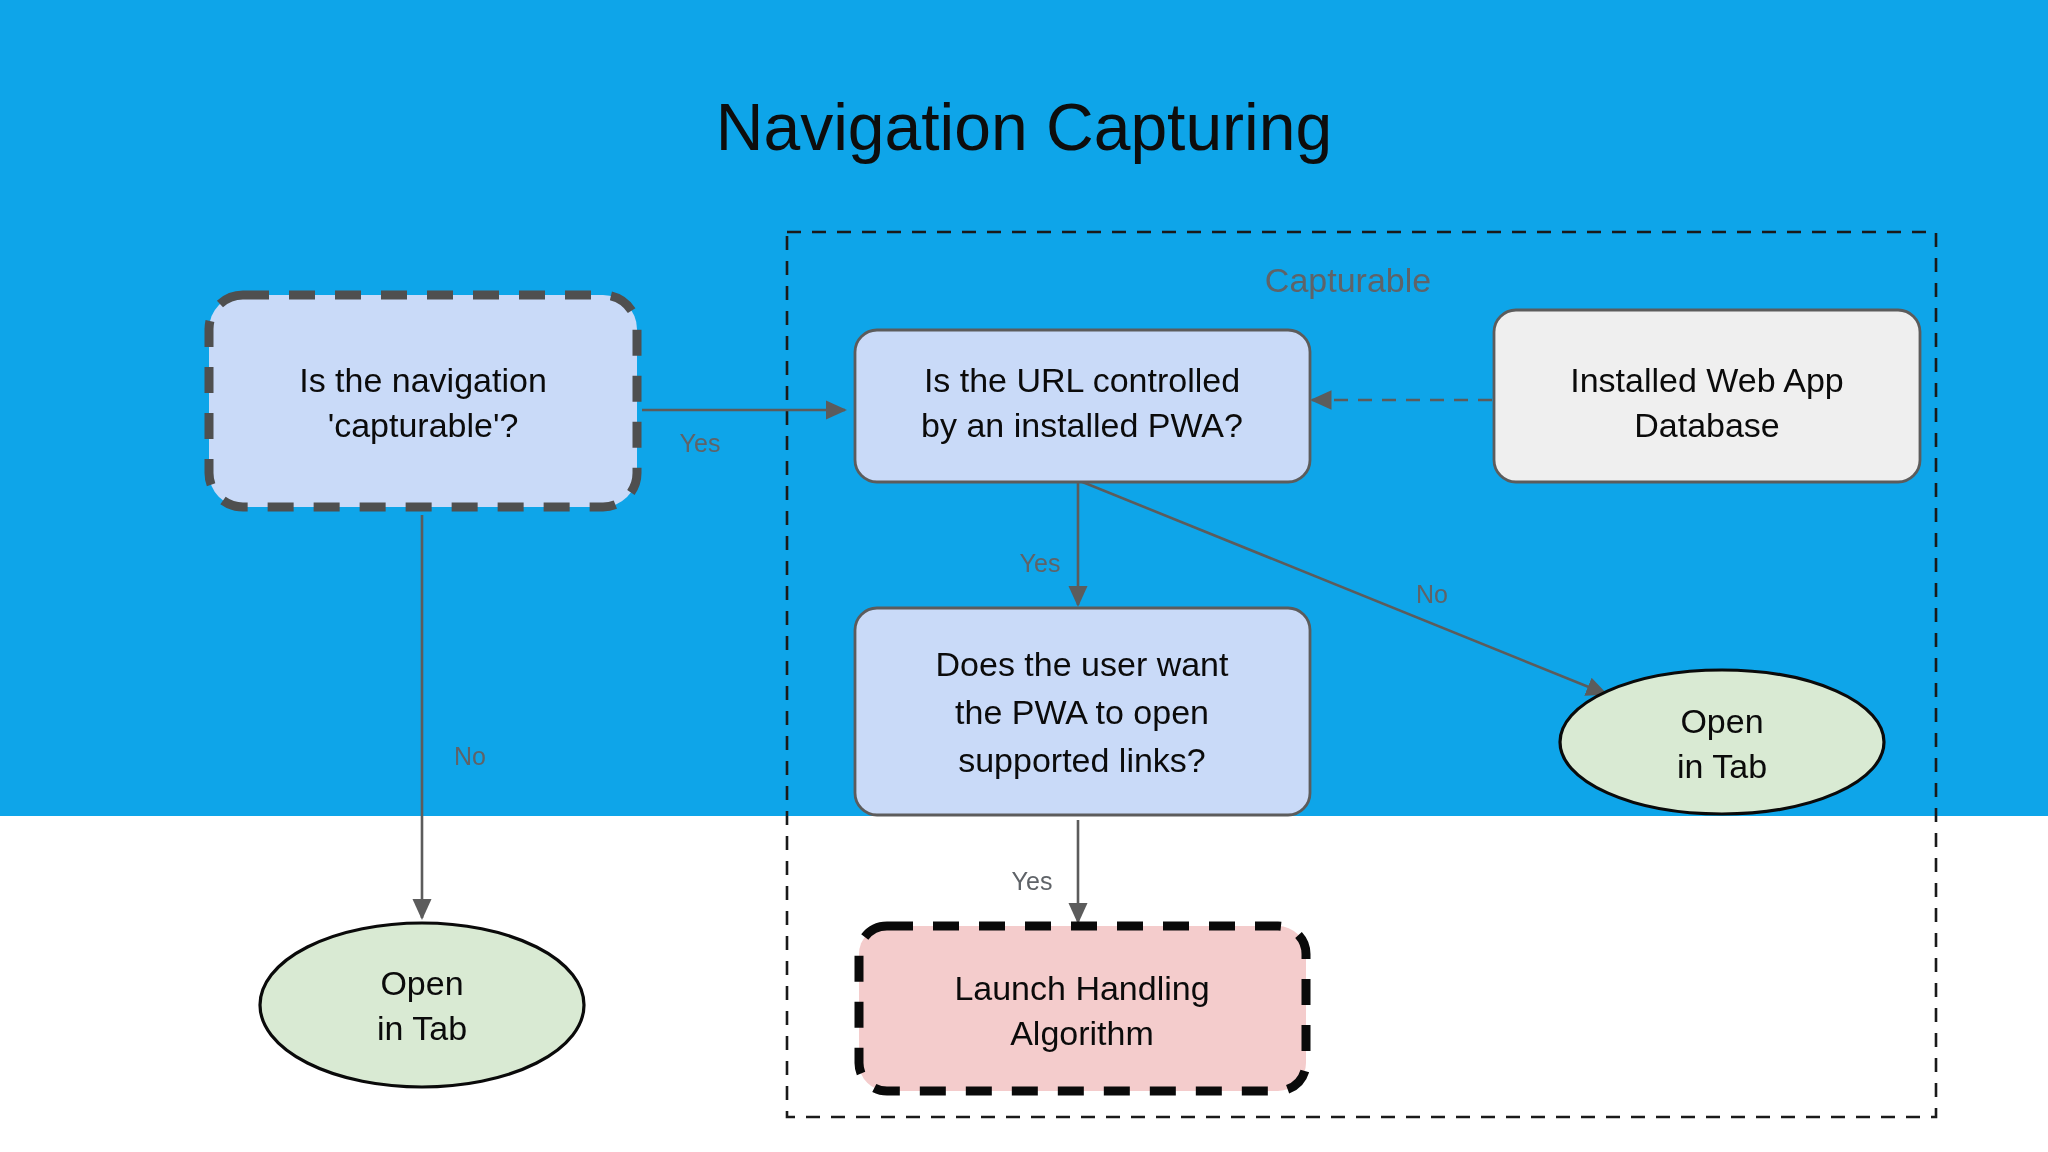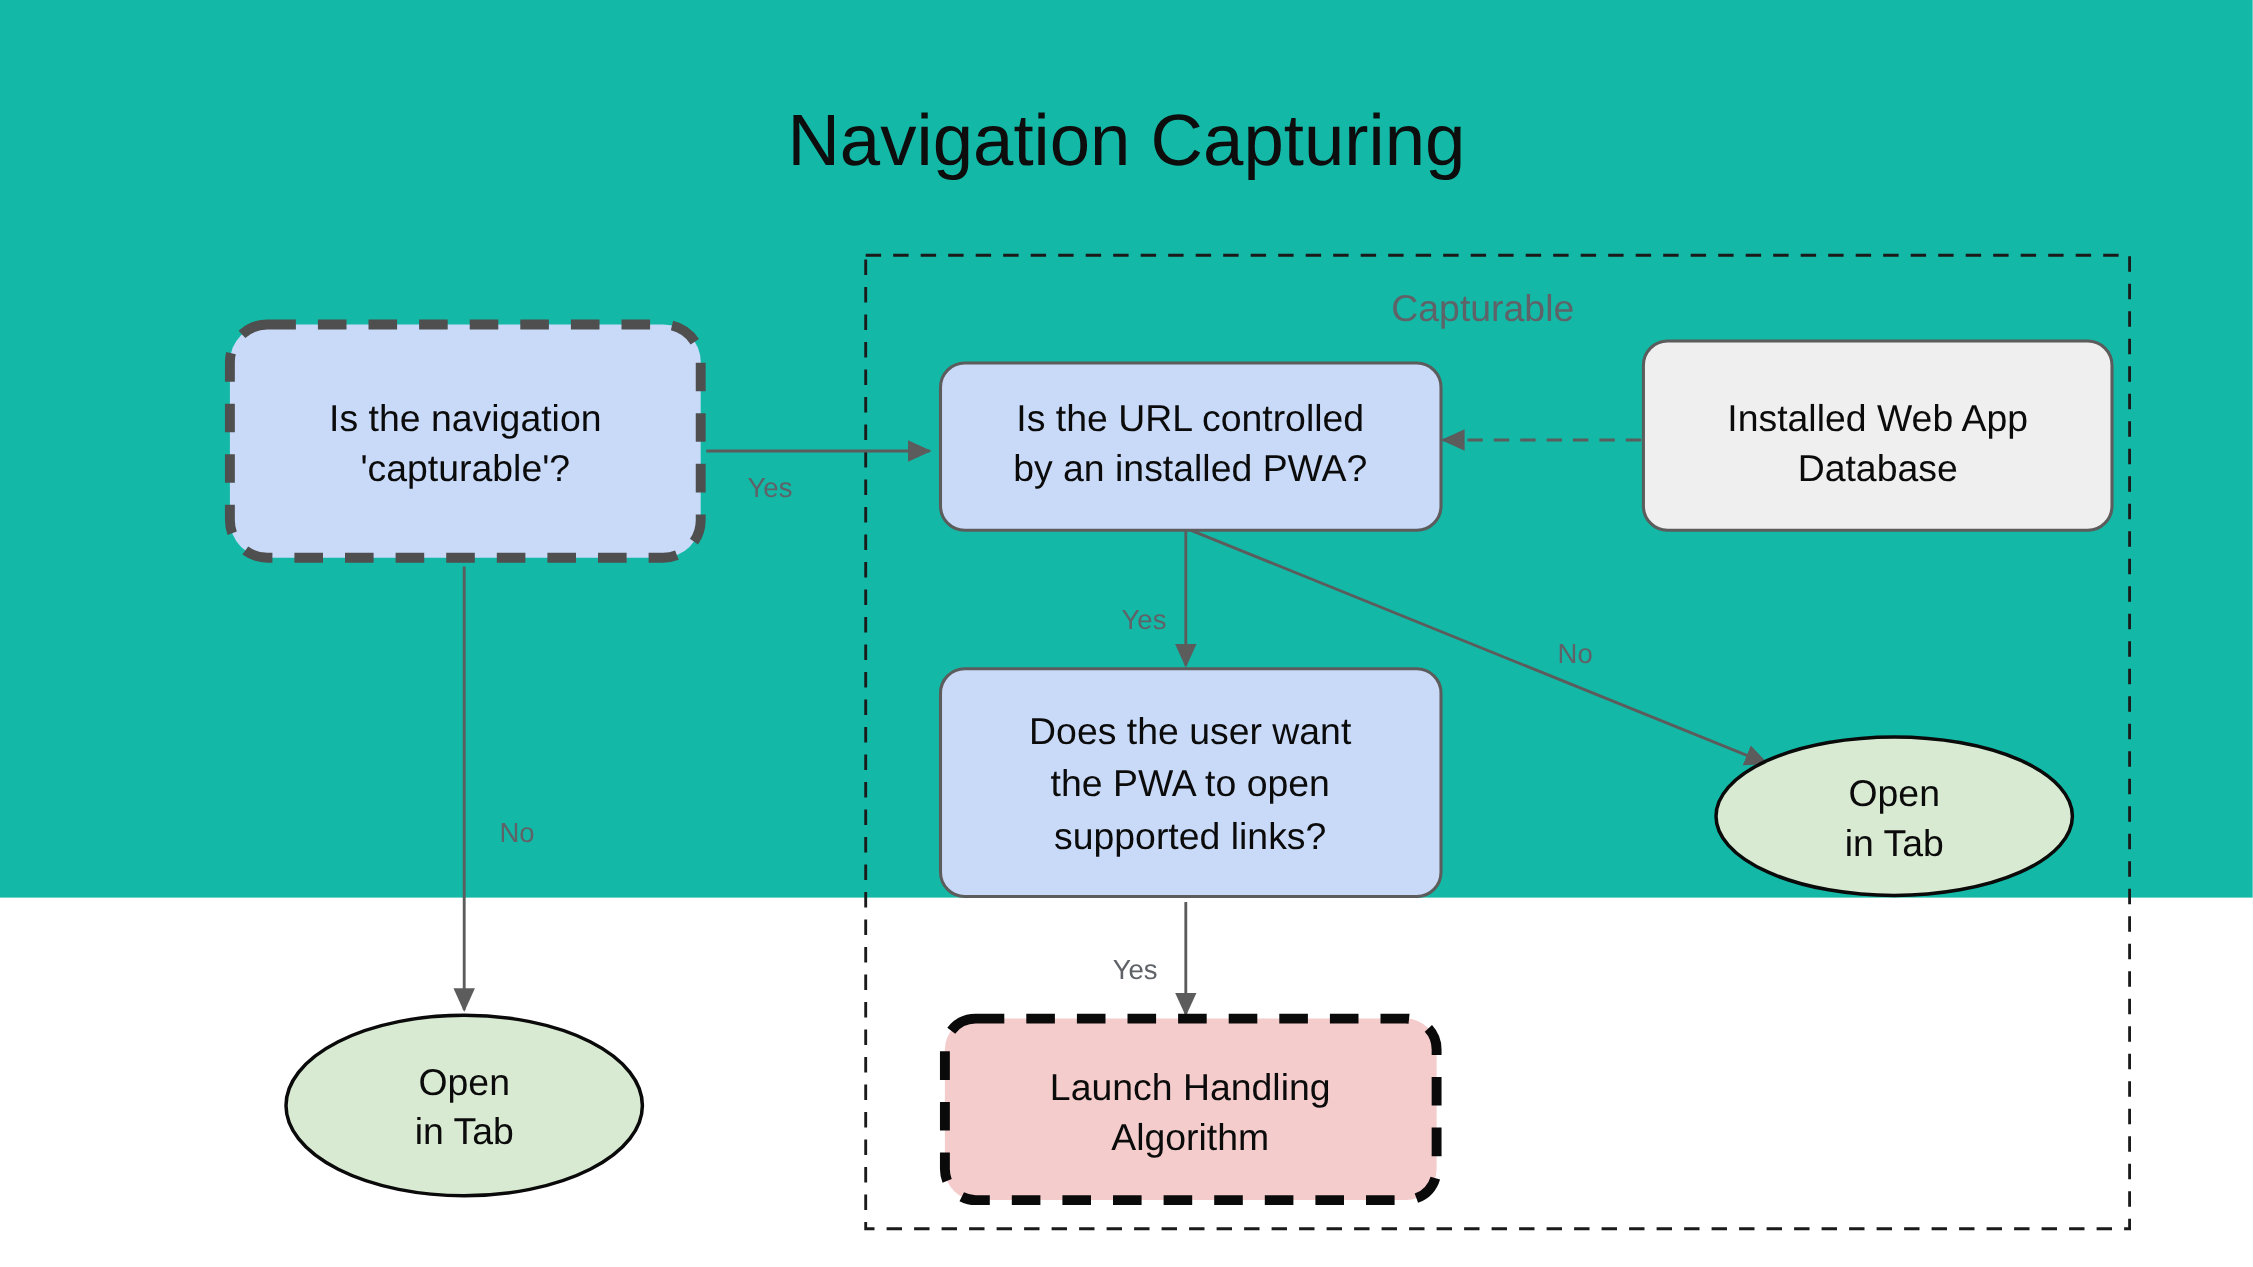--- a/index.html
+++ b/index.html
@@ -11,21 +11,21 @@
   body {
     width: 2048px;
     height: 1152px;
     font-family: "Liberation Sans", sans-serif;
     overflow: hidden;
   }
   #stage {
     position: relative;
     width: 2048px;
     height: 816px;
-    background: #14b8a6;
+    background: #0ea5e9;
   }
   svg#diagram {
     position: absolute;
     top: 0;
     left: 0;
     width: 2048px;
     height: 1152px;
     display: block;
   }
   .diagram-title {

